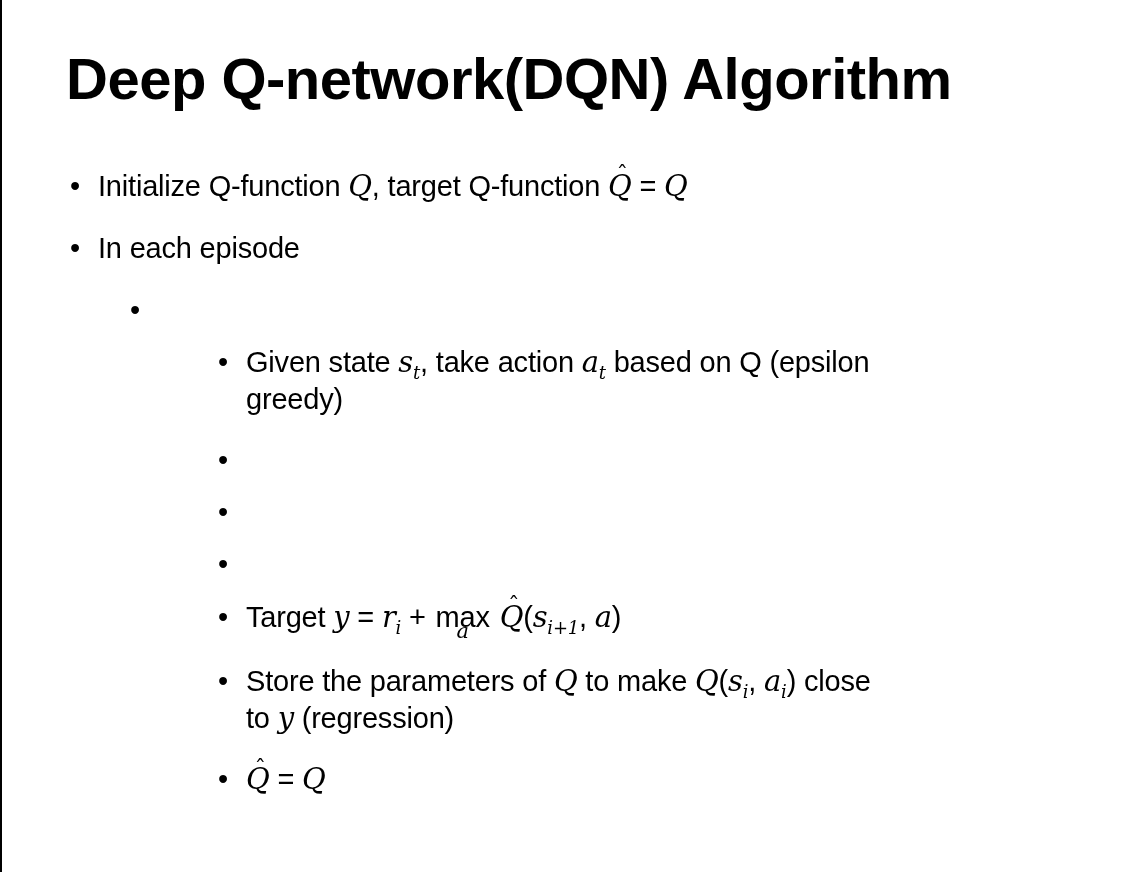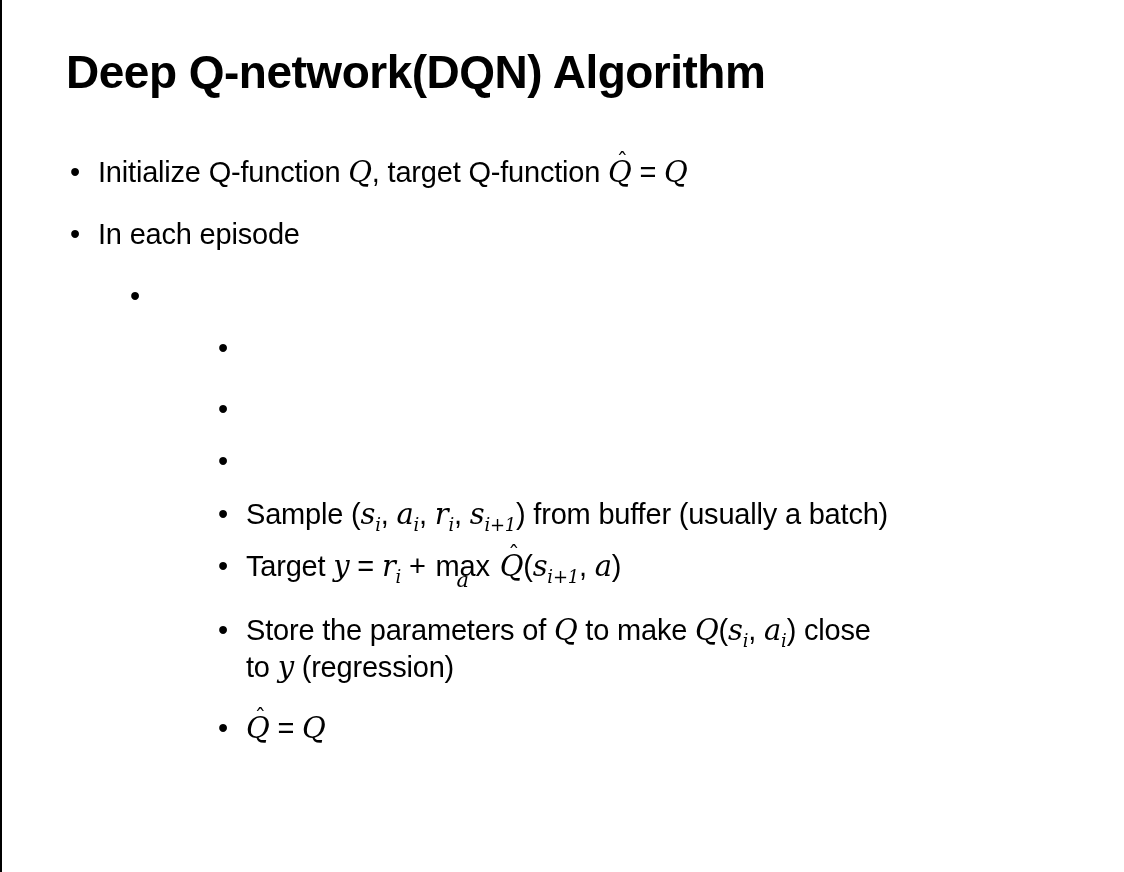--- a/index.html
+++ b/index.html
@@ -9,21 +9,21 @@
     box-sizing:border-box;
     background:#ffffff;
     border-left:2px solid #000000;
     overflow:hidden;
     font-family:"Liberation Sans",sans-serif;
     color:#000000;
   }
   .title{
     margin:0;
     padding:46px 20px 0 64px;
-    font-size:46px;
+    font-size:58px;
     font-weight:700;
     letter-spacing:-0.5px;
     line-height:1.15;
     white-space:nowrap;
   }
   .bullets{margin-top:55px;padding-right:36px;}
   .item{
     display:flex;
     font-size:29px;
     line-height:1.28;
@@ -63,30 +63,30 @@
       </div>
       <div class="item level1">
         <span class="bullet">•</span>
         <span class="content"><span>In each episode</span></span>
       </div>
       <div class="item level2">
         <span class="bullet">•</span>
       </div>
       <div class="item level3 wrapped">
         <span class="bullet">•</span>
+        <span class="content"><span>Given state </span><span class="math">s<sub>t</sub></span><span>, take action </span><span class="math">a<sub>t</sub></span><span> based on Q (epsilon</span><br><span>greedy)</span></span>
       </div>
       <div class="item level3">
         <span class="bullet">•</span>
       </div>
       <div class="item level3">
         <span class="bullet">•</span>
       </div>
       <div class="item level3">
         <span class="bullet">•</span>
-        <span class="content"><span>Sample (</span><span class="math">s<sub>i</sub></span><span>, </span><span class="math">a<sub>i</sub></span><span>, </span><span class="math">r<sub>i</sub></span><span>, </span><span class="math">s<sub>i+1</sub></span><span>) from buffer (usually a batch)</span></span>
       </div>
       <div class="item level3 has-under">
         <span class="bullet">•</span>
         <span class="content"><span>Target </span><span class="math">y</span><span> = </span><span class="math">r<sub>i</sub></span><span> + </span><span class="limits"><span>max</span><span class="under math">a</span></span><span> </span><span class="hat-wrap"><span class="hat">ˆ</span><span class="math">Q</span></span><span>(</span><span class="math">s<sub>i+1</sub></span><span>, </span><span class="math">a</span><span>)</span></span>
       </div>
       <div class="item level3 wrapped">
         <span class="bullet">•</span>
         <span class="content"><span>Store the parameters of </span><span class="math">Q</span><span> to make </span><span class="math">Q</span><span>(</span><span class="math">s<sub>i</sub></span><span>, </span><span class="math">a<sub>i</sub></span><span>) close</span><br><span>to </span><span class="math">y</span><span> (regression)</span></span>
       </div>
       <div class="item level3">

